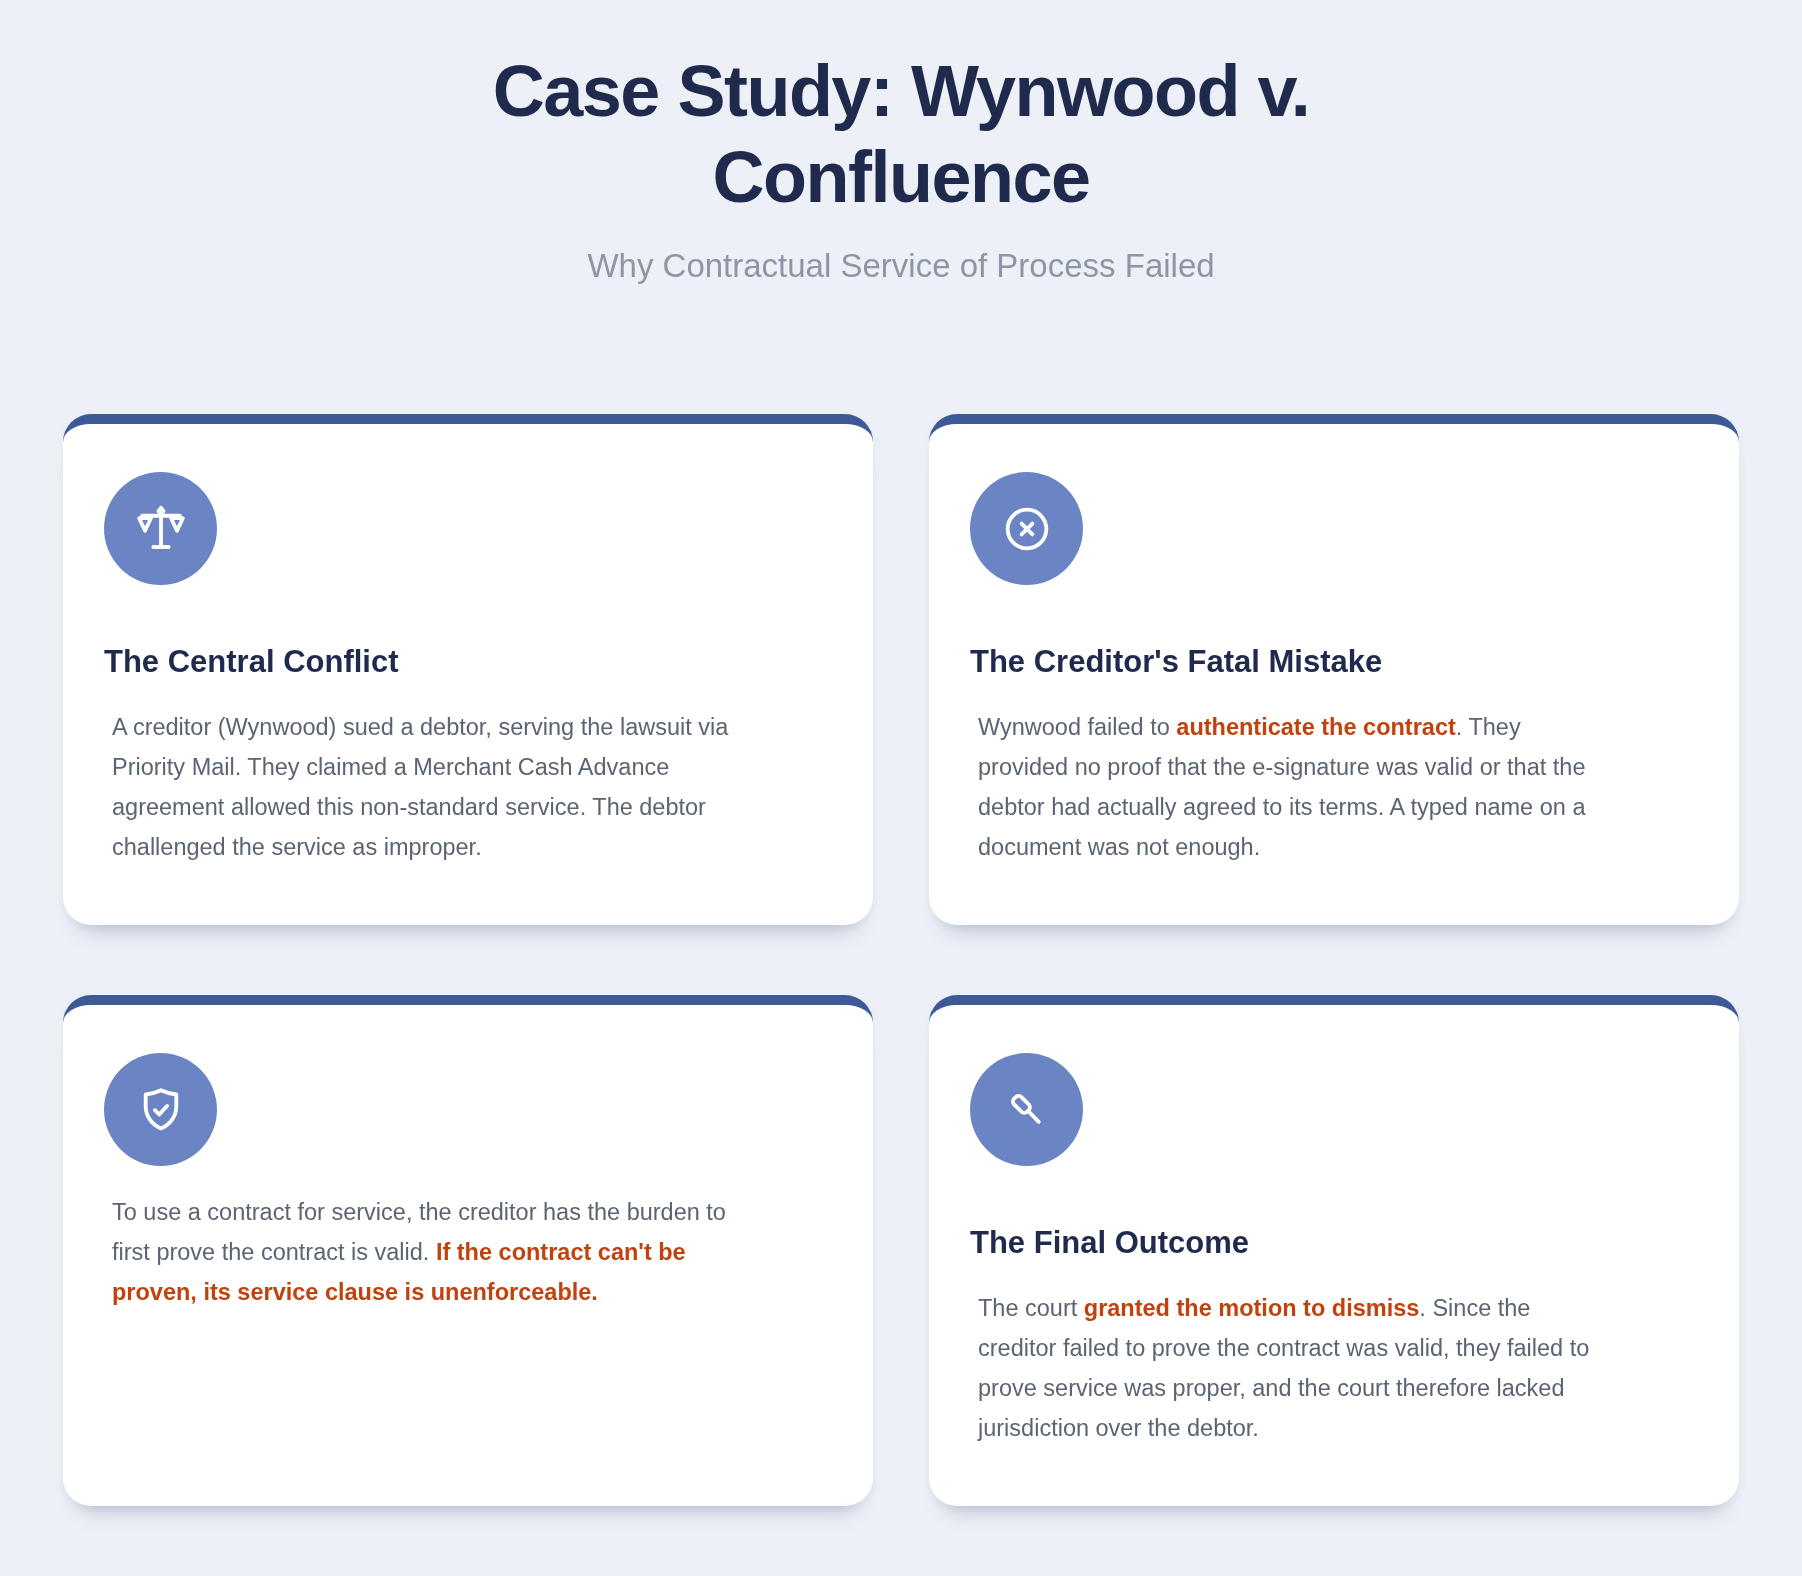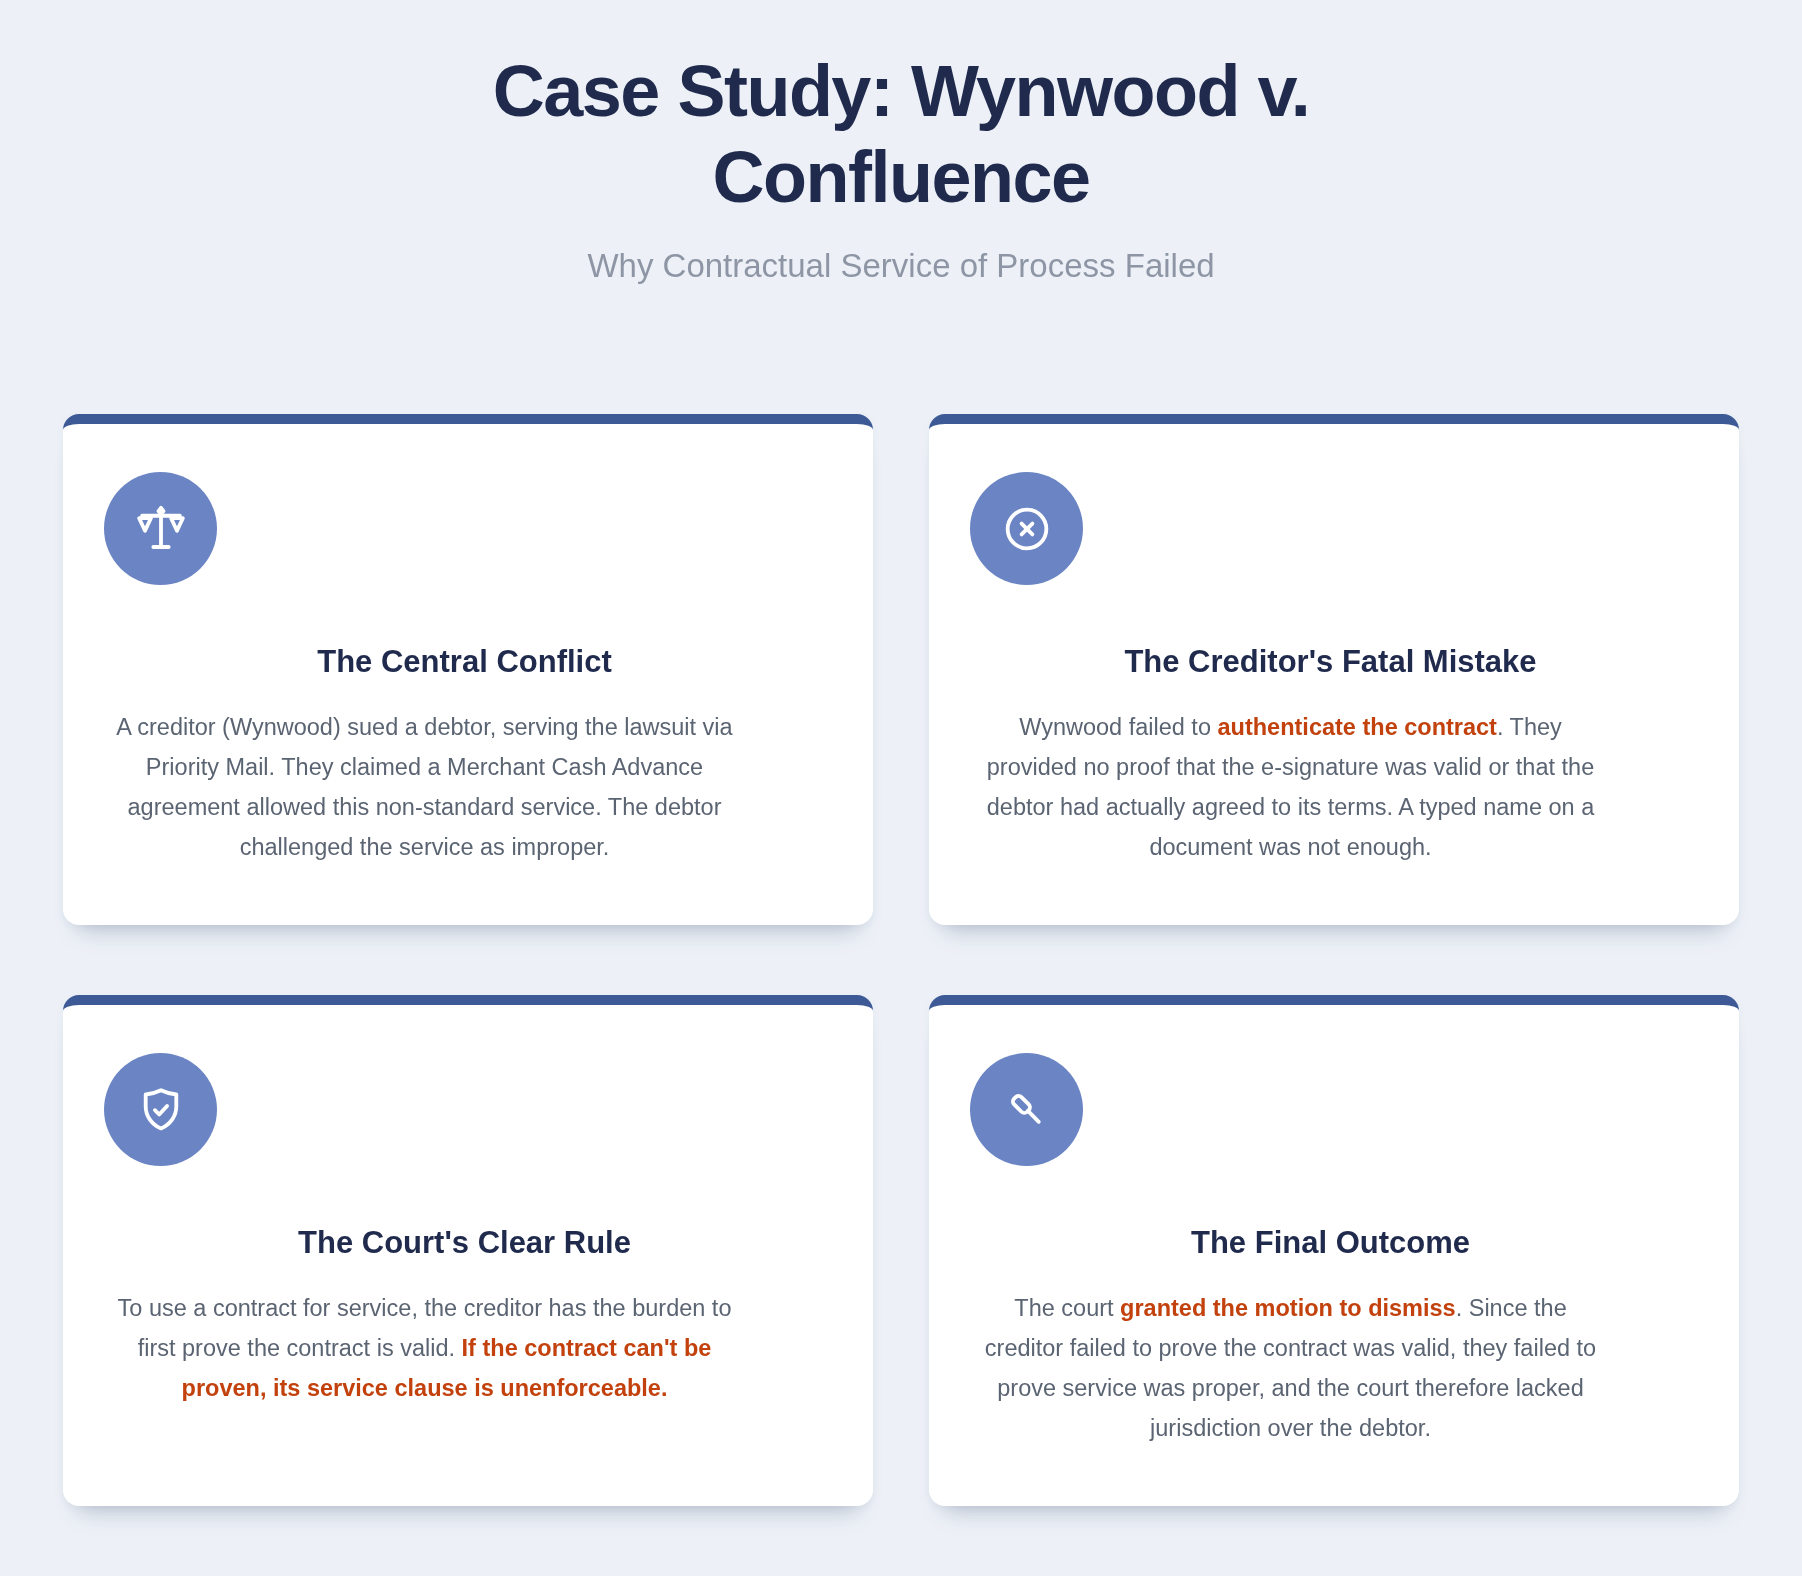--- a/index.html
+++ b/index.html
@@ -35,26 +35,25 @@
   .cards-grid {
     margin-top: 128px;
     display: grid;
     grid-template-columns: 1fr 1fr;
     column-gap: 56px;
     row-gap: 70px;
   }
   .card {
     background: #ffffff;
     border-top: 10px solid #3d5a96;
-    border-radius: 16px;
+    border-radius: 28px;
     box-shadow: 0 20px 22px -16px rgba(40, 60, 100, 0.28),
                 0 3px 8px rgba(40, 60, 100, 0.05);
     padding: 48px 48px 58px 41px;
     box-sizing: border-box;
-    text-align: center;
   }
   .icon-circle {
     width: 113px;
     height: 113px;
     border-radius: 50%;
     background: #6b85c4;
     display: flex;
     align-items: center;
     justify-content: center;
   }
@@ -119,21 +118,20 @@
       <p class="card-body"><span>Wynwood failed to </span><span class="em">authenticate the contract</span><span>. They provided no proof that the e-signature was valid or that the debtor had actually agreed to its terms. A typed name on a document was not enough.</span></p>
     </div>
 
     <div class="card">
       <div class="icon-circle">
         <svg viewBox="0 0 24 24" fill="none" stroke="#ffffff" stroke-width="1.7" stroke-linecap="round" stroke-linejoin="round">
           <path d="M12 3.2c2.3 1.1 4.5 1.7 6.8 1.9v5.3c0 4.3-2.7 8-6.8 9.8-4.1-1.8-6.8-5.5-6.8-9.8V5.1c2.3-.2 4.5-.8 6.8-1.9z"></path>
           <path d="M9.3 12.1l1.9 1.9 3.5-3.8"></path>
         </svg>
       </div>
-      <h2 class="card-heading">The Court's Clear Rule</h2>
       <p class="card-body"><span>To use a contract for service, the creditor has the burden to first prove the contract is valid. </span><span class="em">If the contract can't be proven, its service clause is unenforceable.</span></p>
     </div>
 
     <div class="card">
       <div class="icon-circle">
         <svg viewBox="0 0 24 24" fill="none" stroke="#ffffff" stroke-width="1.7" stroke-linecap="round" stroke-linejoin="round">
           <g transform="rotate(-45 12 12)">
             <rect x="9.7" y="4.4" width="4.6" height="8.2" rx="1.8"></rect>
             <path d="M12 12.6v6.8"></path>
           </g>

